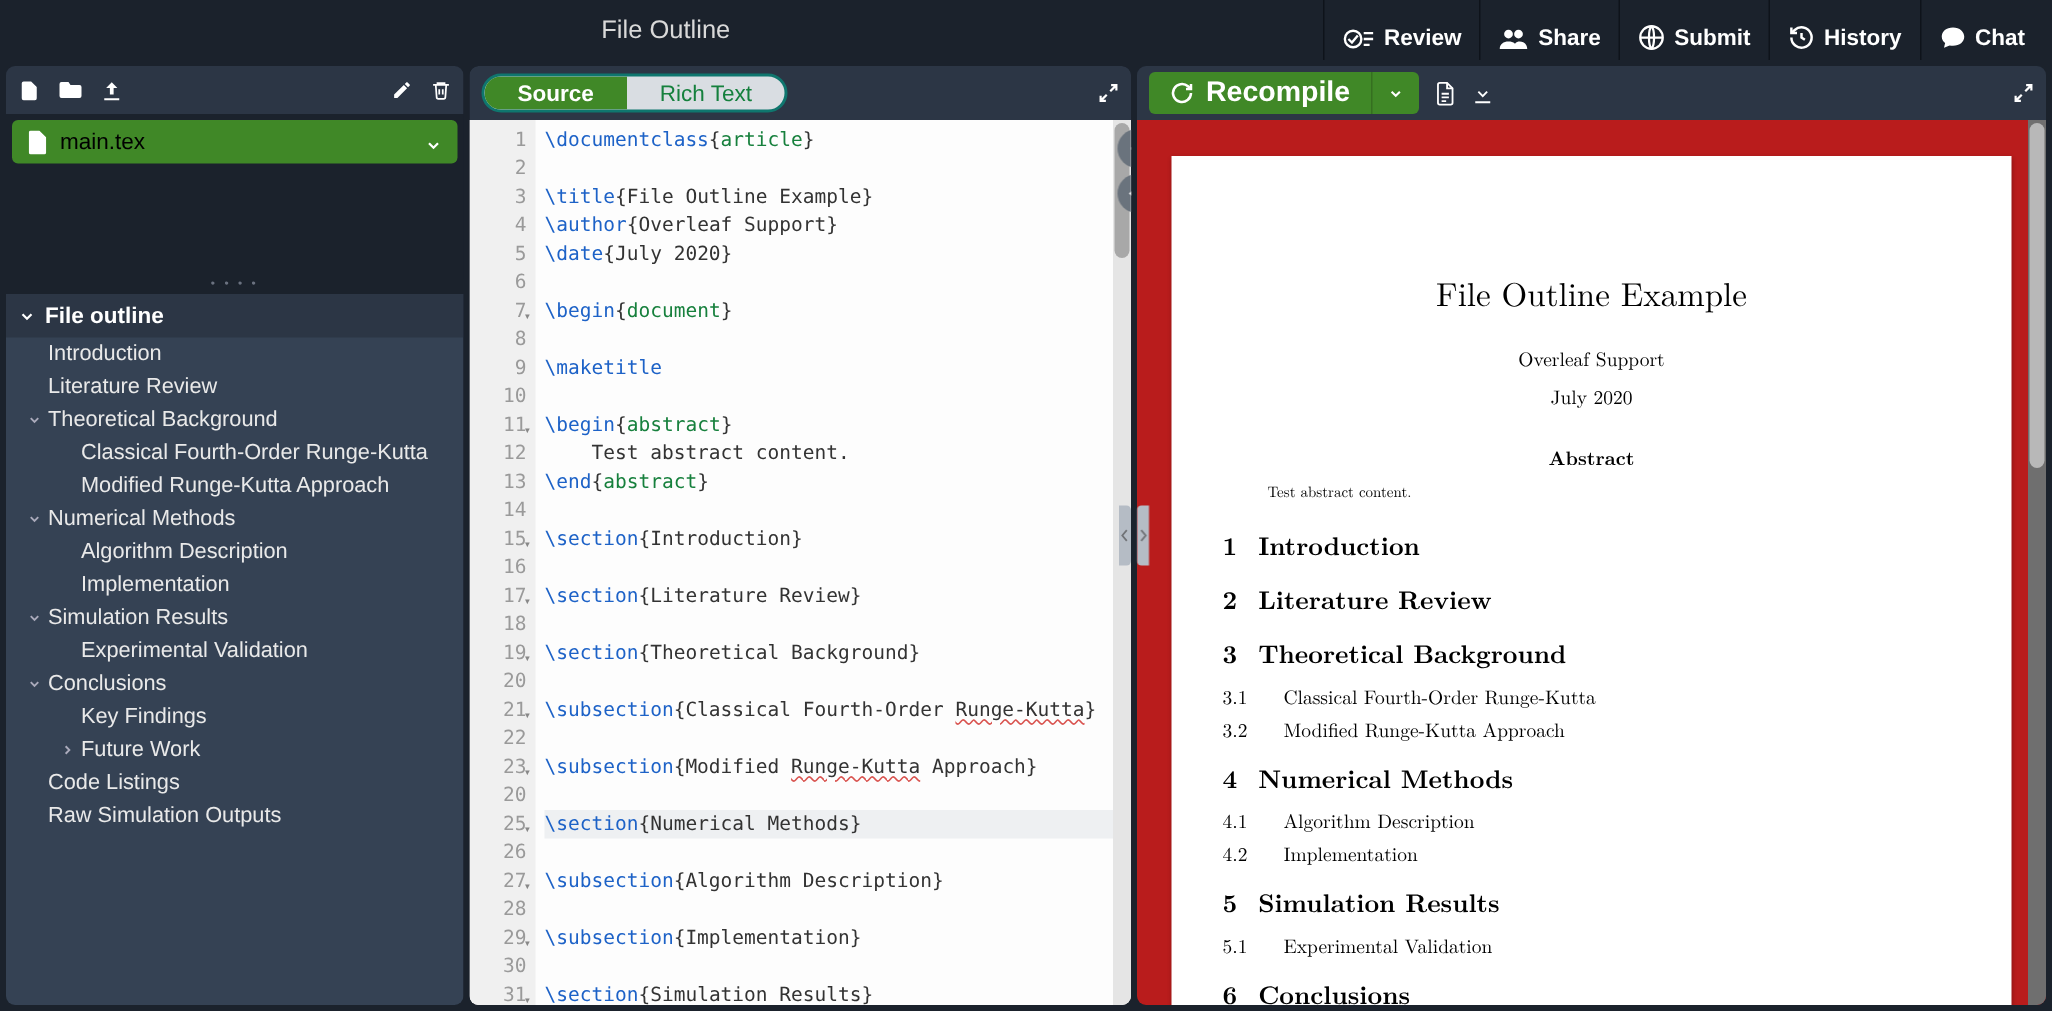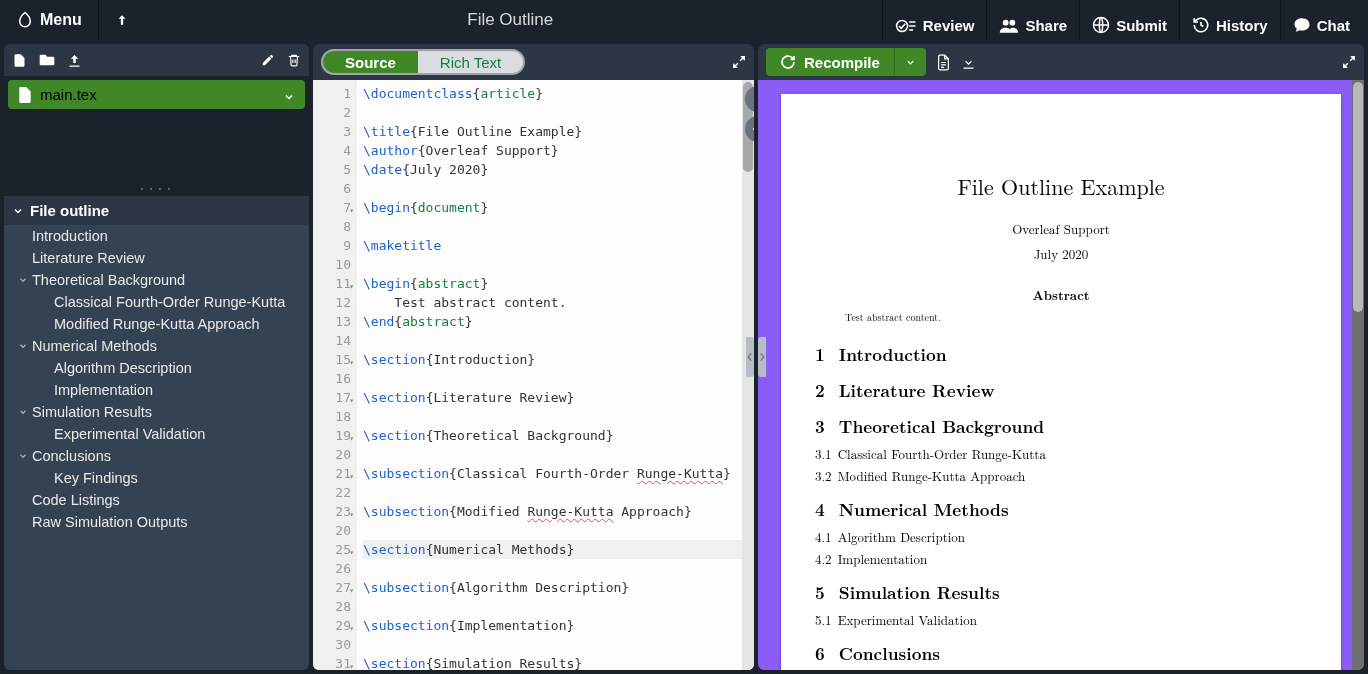--- a/index.html
+++ b/index.html
@@ -40,21 +40,21 @@
 .outline ul { list-style:none; }
 .outline li { padding:3px 0 3px 0; font-size:14.5px; color:#e9e9e9; cursor:pointer; display:flex; align-items:center;}
 .outline .lvl1 { padding-left:28px;}
 .outline .lvl1.has-children { padding-left:10px;}
 .outline .lvl2 { padding-left:50px;}
 .outline .lvl2.has-children { padding-left:32px;}
 .outline .tree-caret { width:18px; display:inline-flex; justify-content:center; color:#aab; }
 
 
 .editor-header { height:36px; background:#2c3645; display:flex; align-items:center; padding:0 8px; border-top-left-radius:6px; border-top-right-radius:6px;}
-.toggle { display:flex; background:#d9dde2; border-radius:16px; overflow:hidden; height:26px; border:2px solid #a3a3a3;}
+.toggle { display:flex; background:#d9dde2; border-radius:16px; overflow:hidden; height:26px; border:2px solid #0f766e;}
 .toggle div { padding:2px 22px; font-size:15px; cursor:pointer; display:flex; align-items:center;}
 .toggle .active { background:#408827; color:#fff; font-weight:600;}
 .toggle .inactive { color:#15803d;}
 .expand-btn { margin-left:auto; cursor:pointer;}
 
 .editor { flex:1; background:#fdfdfd; display:flex; font-family:Menlo,Consolas,monospace; font-size:13px; overflow:hidden; position:relative;}
 .gutter { background:#f0f0f0; color:#9a9a9a; text-align:right; padding:4px 6px 4px 0; line-height:19px; user-select:none; width:44px;}
 .gutter div { position:relative;}
 .fold { position:absolute; right:-3px; top:3px; font-size:8px; color:#888;}
 .codelines { padding:4px 0 4px 6px; line-height:19px; color:#333; flex:1;}
@@ -69,56 +69,40 @@
 
 .swap-btns { position:absolute; right:-17px; top:42px; display:flex; flex-direction:column; gap:4px; z-index:5;}
 .swap-btn { width:26px; height:26px; background:#6a737d; border-radius:50%; display:flex; align-items:center; justify-content:center; cursor:pointer;}
 .splitter-handle { position:absolute; right:0; top:50%; transform:translateY(-50%); width:8px; height:40px; background:#b5bcc5; border-radius:0 3px 3px 0; z-index:3; cursor:pointer; display:flex; align-items:center; justify-content:center;}
 .splitter-handle.left { left:0; right:auto; border-radius:3px 0 0 3px;}
 .splitter-handle svg { opacity:.6;}
 
 
 .pdf-toolbar { height:36px; background:#2c3645; display:flex; align-items:center; padding:0 8px; gap:10px;}
 .recompile { background:#408827; display:flex; align-items:center; border-radius:4px; overflow:hidden; height:28px;}
-.recompile .main-btn { display:flex; align-items:center; gap:8px; padding:0 14px; font-size:15px; font-weight:600; cursor:pointer; height:100%;}
+.recompile .main-btn { display:flex; align-items:center; gap:8px; padding:0 14px; font-size:19px; font-weight:600; cursor:pointer; height:100%;}
 .recompile .dd { padding:0 10px; border-left:1px solid #356f20; cursor:pointer; height:100%; display:flex; align-items:center;}
-.pdf-view { flex:1; background:#8b5cf6; padding:14px 18px; overflow:auto;}
+.pdf-view { flex:1; background:#b91c1c; padding:24px 18px; overflow:auto;}
 .page { background:#fff; width:560px; min-height:560px; margin:0 auto; padding:76px 34px 20px 34px; color:#000; font-family:"Latin Modern Roman","CMU Serif",Georgia,serif; box-shadow:0 1px 3px rgba(0,0,0,.3);}
 .page h1 { text-align:center; font-size:22px; font-weight:400; margin-bottom:18px;}
 .page .author { text-align:center; font-size:13px; margin-bottom:6px;}
 .page .date { text-align:center; font-size:13px; margin-bottom:22px;}
 .page .abstract-h { text-align:center; font-size:13px; font-weight:700; margin-bottom:6px;}
 .page .abstract-t { text-align:left; font-size:10px; margin-left:30px; margin-bottom:18px;}
 .sec { display:flex; gap:14px; font-size:17px; font-weight:700; margin:12px 0 6px 0;}
-.subsec { display:flex; gap:6px; font-size:13px; margin:3px 0 3px 0;}
+.subsec { display:flex; gap:24px; font-size:13px; margin:3px 0 3px 0;}
 .subsec .num {font-weight:400;}
 
 .pdf-scroll { position:absolute; right:0; top:36px; bottom:0; width:12px; background:#6f6f6f;}
 .pdf-thumb { position:absolute; right:1px; top:2px; width:10px; height:230px; background:#b8b8b8; border-radius:5px;}
 </style>
 </head>
 <body>
 
 <div class="topbar">
-  <div class="topbar-left">
-    <div class="topbar-btn">
-      <span>
-        <svg width="18" height="18" viewBox="0 0 24 24" fill="none" stroke="#fff" stroke-width="2">
-            <path d="M12 2C7 6 5 10 5 14a7 7 0 0 0 14 0c0-4-2-8-7-12z"></path>
-          </svg>
-      </span>
-      <span>Menu</span>
-    </div>
-    <div class="divider"></div>
-    <div class="topbar-btn">
-      <svg width="14" height="14" viewBox="0 0 24 24" fill="#fff">
-          <path d="M12 4l-6 6h4v10h4V10h4z"></path>
-        </svg>
-    </div>
-  </div>
   <div class="topbar-title">File Outline</div>
   <div class="topbar-right">
     <div class="divider"></div>
     <div class="topbar-btn">
       <svg width="22" height="16" viewBox="0 0 28 18" fill="none" stroke="#fff" stroke-width="2">
           <circle cx="9" cy="9" r="7"></circle>
           <path d="M5 9l3 3 5-6M18 4l8 0M18 9l8 0M18 14l5 0"></path>
         </svg>
       <span>Review</span>
     </div>
@@ -263,20 +247,28 @@
           <li class="lvl1 has-children">
             <span class="tree-caret">
               <svg width="10" height="10" viewBox="0 0 24 24" fill="none" stroke="#aab" stroke-width="3">
                 <path d="M6 9l6 6 6-6"></path>
               </svg>
             </span>
             <span>Conclusions</span>
           </li>
           <li class="lvl2">
             <span>Key Findings</span>
+          </li>
+          <li class="lvl2 has-children">
+            <span class="tree-caret">
+              <svg width="10" height="10" viewBox="0 0 24 24" fill="none" stroke="#aab" stroke-width="3">
+                <path d="M9 6l6 6-6 6"></path>
+              </svg>
+            </span>
+            <span>Future Work</span>
           </li>
           <li class="lvl1">
             <span>Code Listings</span>
           </li>
           <li class="lvl1">
             <span>Raw Simulation Outputs</span>
           </li>
         </ul>
     </div>
   </div>

